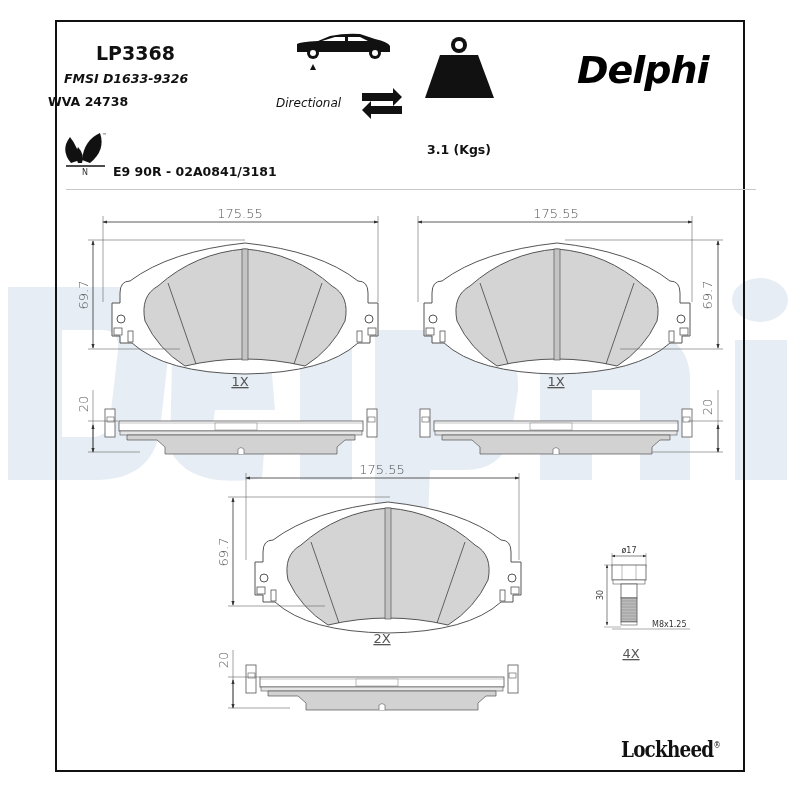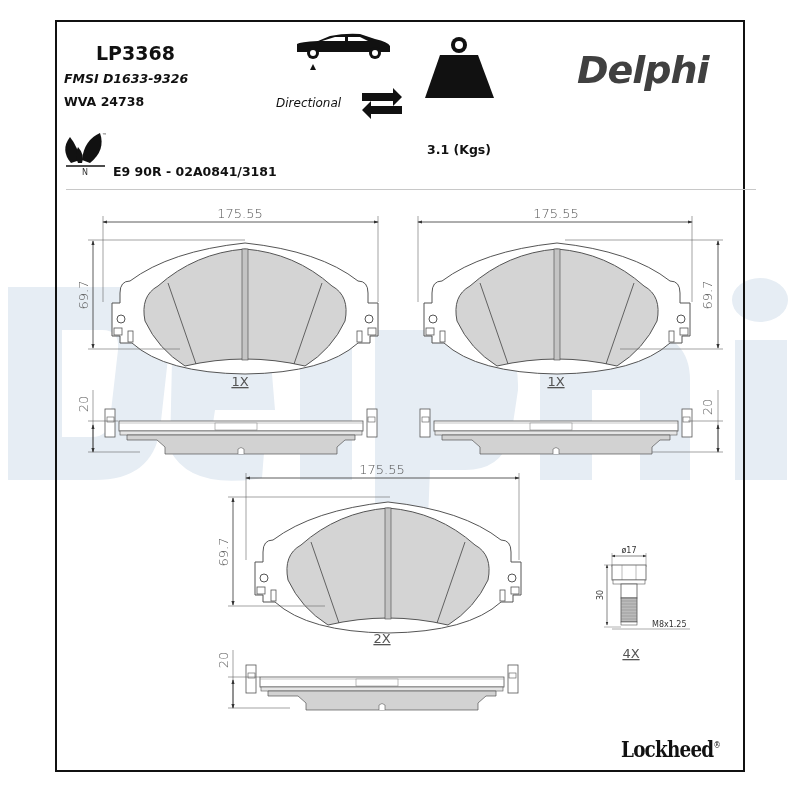--- a/index.html
+++ b/index.html
@@ -2,24 +2,24 @@
 <html><head>
 <meta charset="utf-8">
 <style>
   html, body { margin: 0; padding: 0; background: #ffffff; }
   body { width: 800px; height: 800px; position: relative; overflow: hidden; font-family: "DejaVu Sans", sans-serif; }
   .frame { position: absolute; left: 55px; top: 20px; width: 686px; height: 748px; border: 2px solid #111; background: transparent; }
   .watermark { position: absolute; left: 0; top: 0; width: 800px; height: 800px; }
   .txt { position: absolute; color: #111; white-space: nowrap; }
   .part-no { left: 64px; top: 42px; font-size: 19px; font-weight: bold; margin-left: 32px; }
   .fmsi { left: 64px; top: 71px; font-size: 12.5px; font-weight: bold; font-style: italic; }
-  .wva { left: 64px; top: 94px; font-size: 12.5px; font-weight: bold; }
+  .wva { left: 48px; top: 94px; font-size: 12.5px; font-weight: bold; }
   .directional { left: 276px; top: 96px; font-size: 12px; font-style: italic; }
   .weight { left: 427px; top: 102px; font-size: 12.5px; font-weight: bold; margin-top: 40px; }
-  .brand { left: 577px; top: 48px; font-size: 38px; font-weight: bold; color: #404040; letter-spacing: -1px; font-family: "DejaVu Sans", sans-serif; font-style: italic; }
+  .brand { left: 577px; top: 48px; font-size: 38px; font-weight: bold; color: #000000; letter-spacing: -1px; font-family: "DejaVu Sans", sans-serif; font-style: italic; }
   .approval { left: 113px; top: 164px; font-size: 12.5px; font-weight: bold; text-align: center; }
   .sep { position: absolute; left: 66px; top: 189px; width: 690px; height: 1px; background: #c8c8c8; }
   .lockheed { left: 621px; top: 735px; font-size: 23px; font-weight: bold; font-family: "DejaVu Serif", serif; letter-spacing: -1px; transform: scaleX(0.8); transform-origin: left top; }
   .lockheed sup { font-size: 9px; font-weight: normal; }
   svg { position: absolute; left: 0; top: 0; }
   .dim { font-family: "DejaVu Sans", sans-serif; font-size: 13px; fill: #555; font-weight: 300; }
   .qty { font-family: "DejaVu Sans", sans-serif; font-size: 13px; fill: #555; text-decoration: underline; }
   .small { font-family: "DejaVu Sans", sans-serif; font-size: 8px; fill: #333; }
 </style>
 </head>

